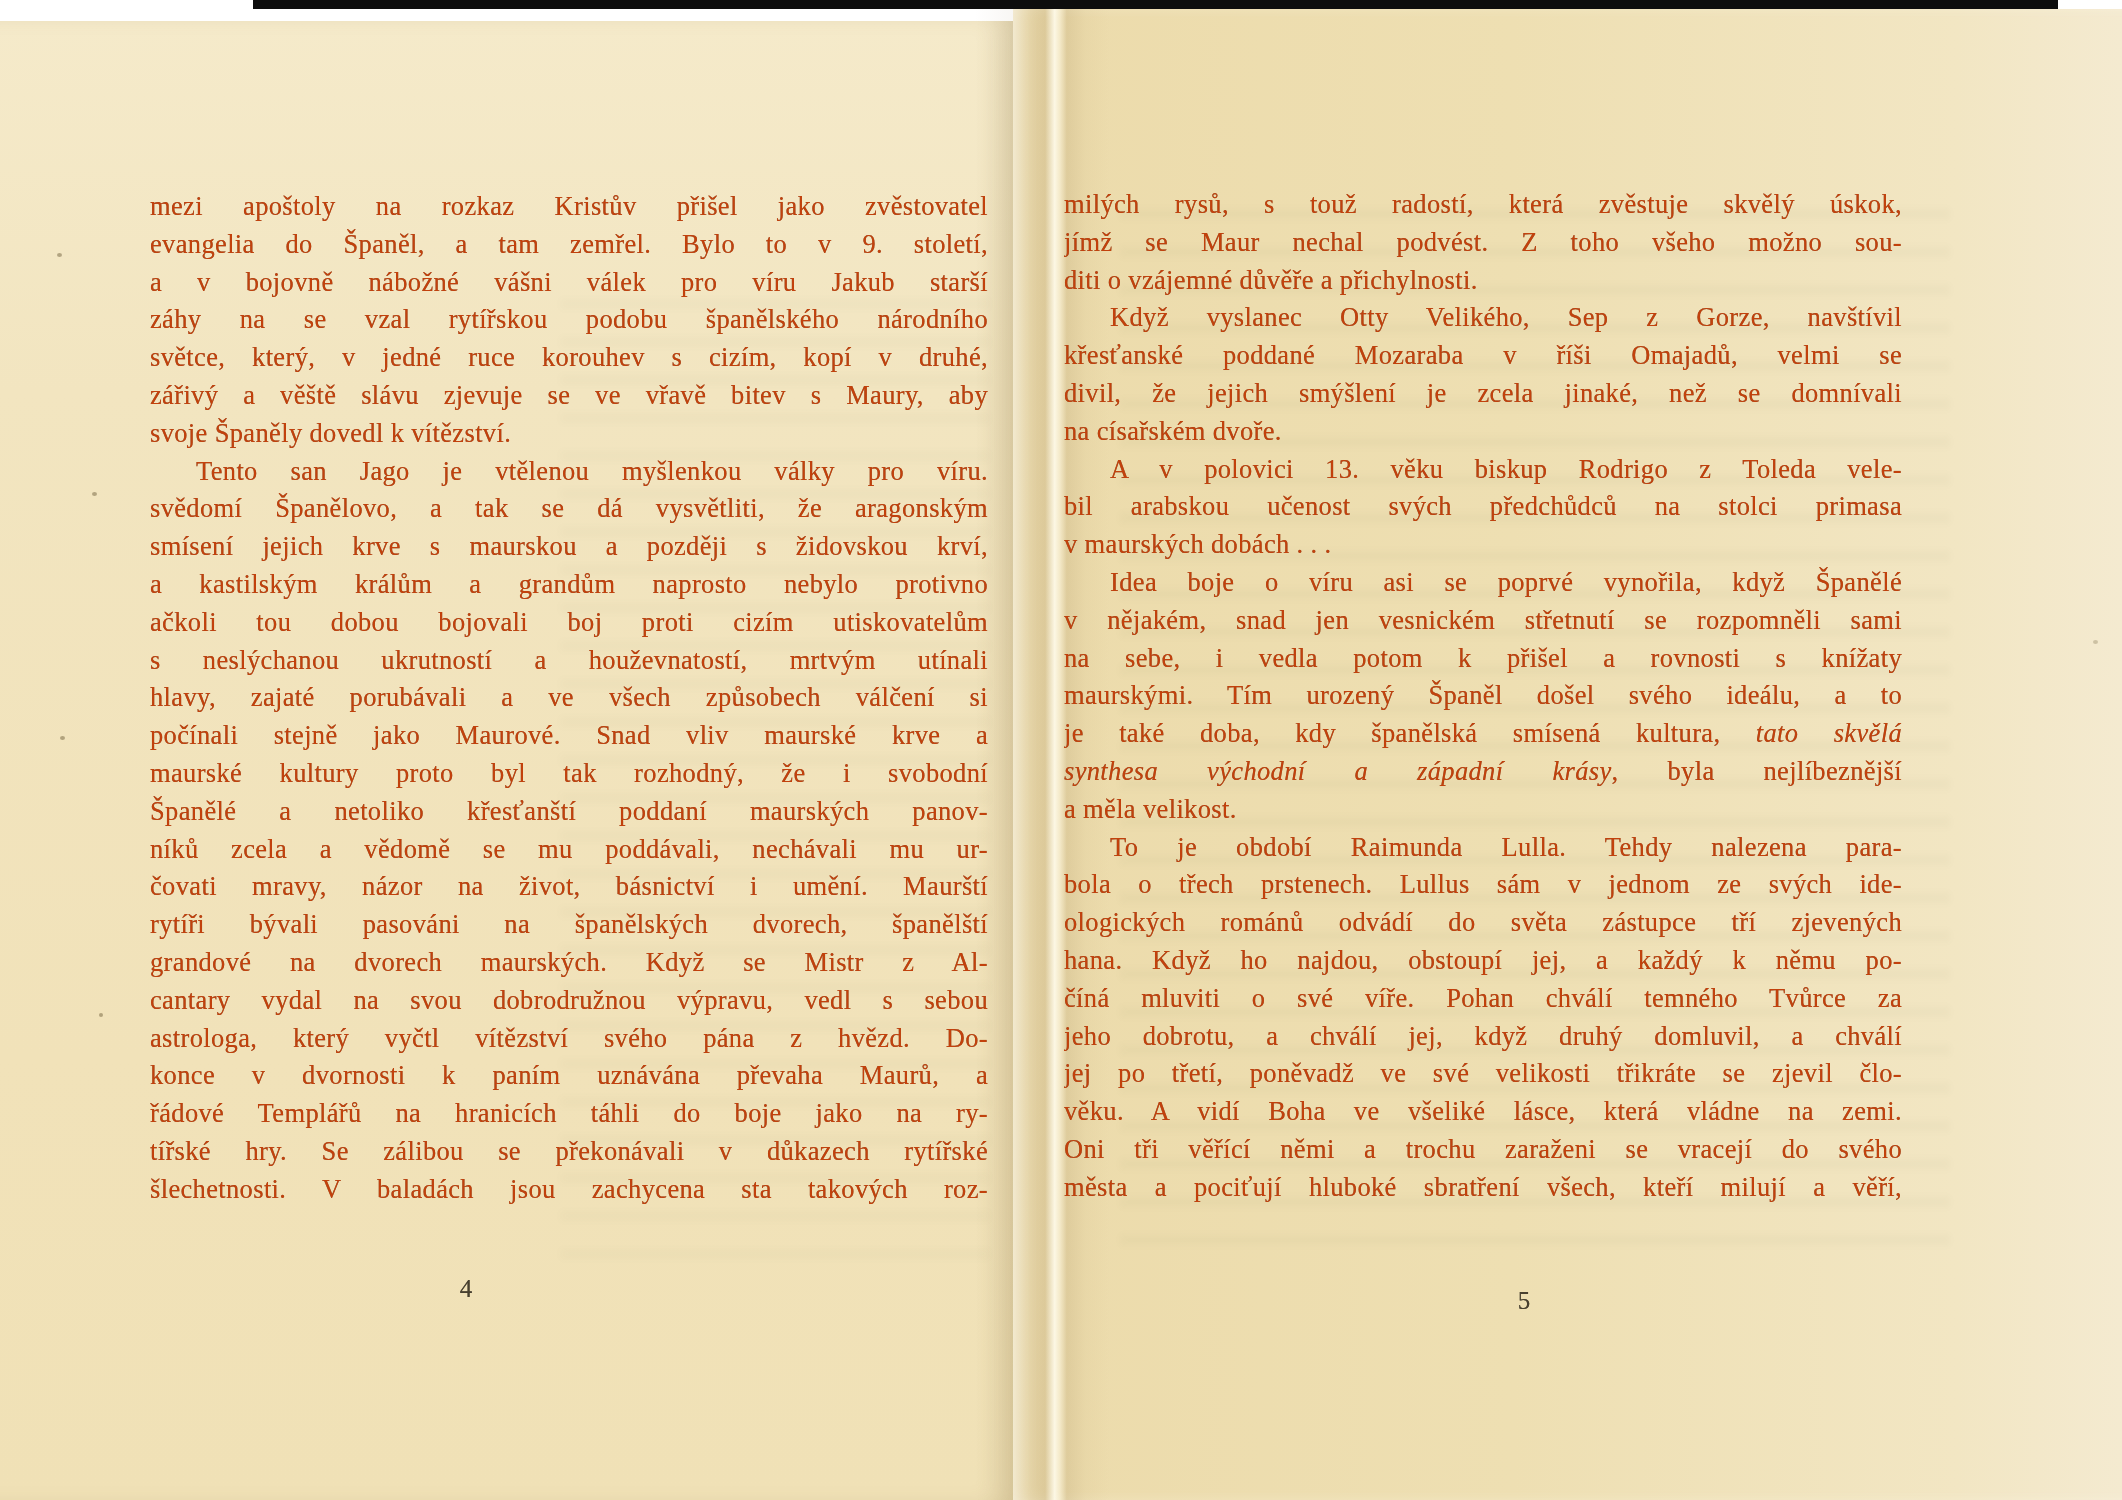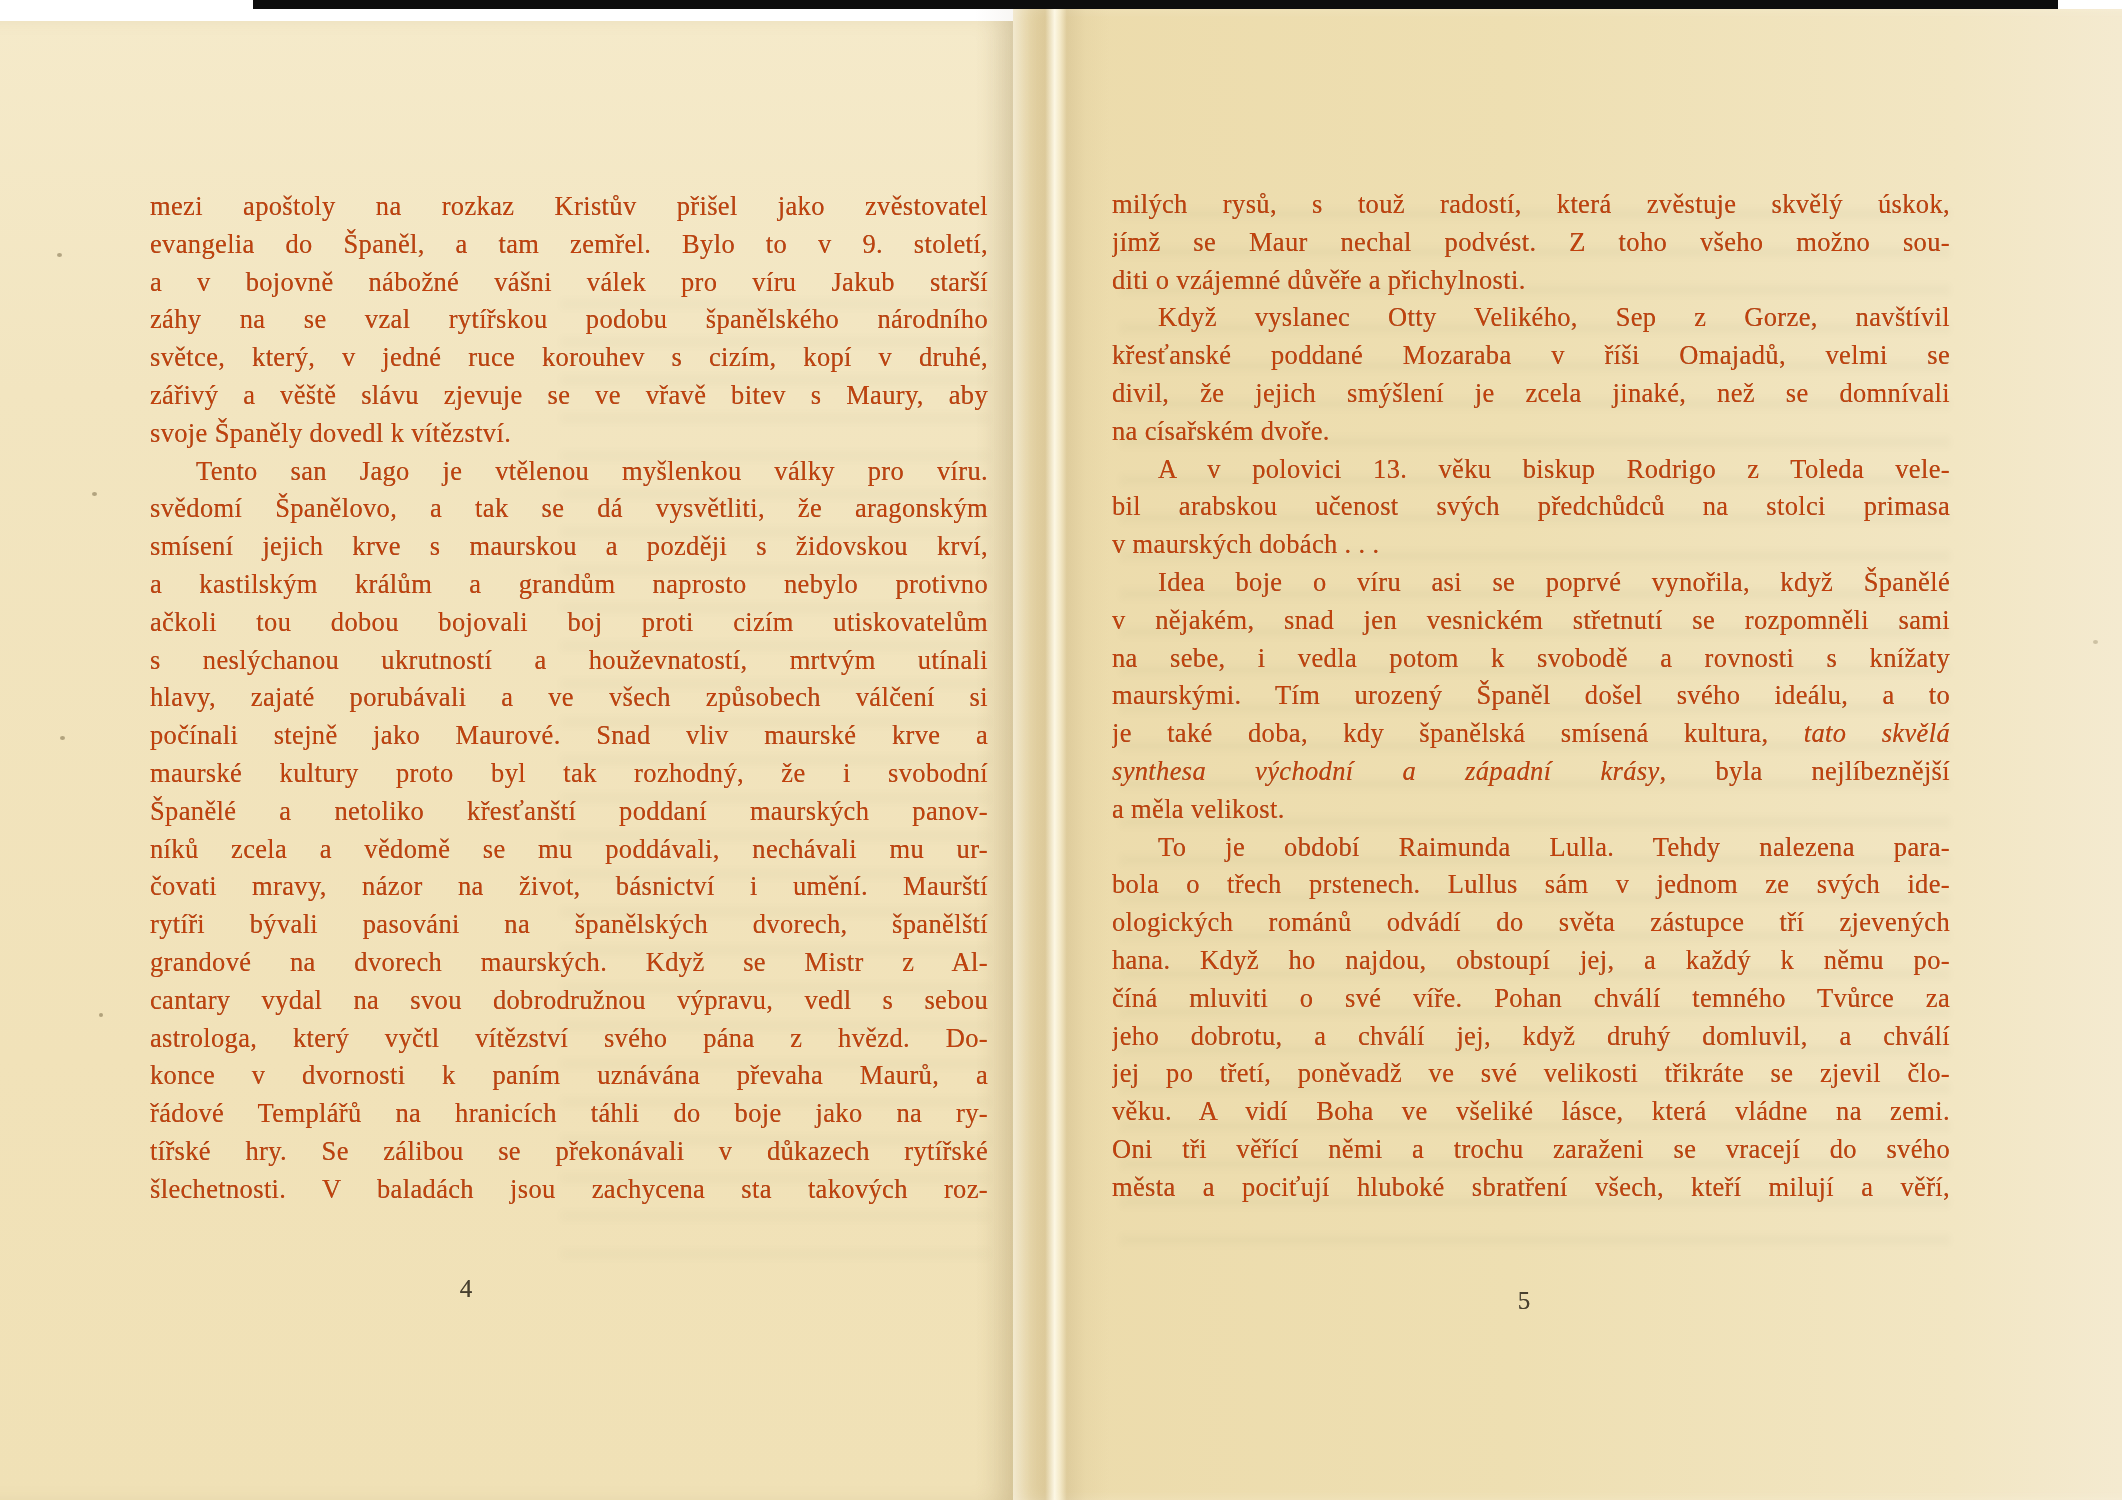--- a/index.html
+++ b/index.html
@@ -38,21 +38,21 @@
   }
   .text-col{
     position:absolute;
     color:#c2410c;
     font-size:26.5px;
     line-height:37.8px;
     letter-spacing:.35px;
     text-shadow:0 0 .4px rgba(63,55,42,.6);
   }
   .text-col.left{left:150px;top:188px;width:838px;}
-  .text-col.right{left:1112px;top:186px;width:838px;}
+  .text-col.right{left:1064px;top:186px;width:838px;}
   .line{
     height:37.8px;
     text-align:justify;
     text-align-last:justify;
     text-justify:inter-word;
     overflow:hidden;
   }
   .line.end{text-align-last:left;}
   .line.ind{text-indent:46px;}
   .it{font-style:italic;}
@@ -131,21 +131,21 @@
     <div class="line end">diti o vzájemné důvěře a přichylnosti.</div>
     <div class="line ind">Když vyslanec Otty Velikého, Sep z Gorze, navštívil</div>
     <div class="line">křesťanské poddané Mozaraba v říši Omajadů, velmi se</div>
     <div class="line">divil, že jejich smýšlení je zcela jinaké, než se domnívali</div>
     <div class="line end">na císařském dvoře.</div>
     <div class="line ind">A v polovici 13. věku biskup Rodrigo z Toleda vele-</div>
     <div class="line">bil arabskou učenost svých předchůdců na stolci primasa</div>
     <div class="line end">v maurských dobách . . .</div>
     <div class="line ind">Idea boje o víru asi se poprvé vynořila, když Španělé</div>
     <div class="line">v nějakém, snad jen vesnickém střetnutí se rozpomněli sami</div>
-    <div class="line">na sebe, i vedla potom k svobodě a rovnosti s knížaty</div>
+    <div class="line">na sebe, i vedla potom k přišel a rovnosti s knížaty</div>
     <div class="line">maurskými. Tím urozený Španěl došel svého ideálu, a to</div>
     <div class="line">je také doba, kdy španělská smísená kultura, <span class="it">tato skvělá</span></div>
     <div class="line"><span class="it">synthesa východní a západní krásy</span>, byla nejlíbeznější</div>
     <div class="line end">a měla velikost.</div>
     <div class="line ind">To je období Raimunda Lulla. Tehdy nalezena para-</div>
     <div class="line">bola o třech prstenech. Lullus sám v jednom ze svých ide-</div>
     <div class="line">ologických románů odvádí do světa zástupce tří zjevených</div>
     <div class="line">hana. Když ho najdou, obstoupí jej, a každý k němu po-</div>
     <div class="line">číná mluviti o své víře. Pohan chválí temného Tvůrce za</div>
     <div class="line">jeho dobrotu, a chválí jej, když druhý domluvil, a chválí</div>

